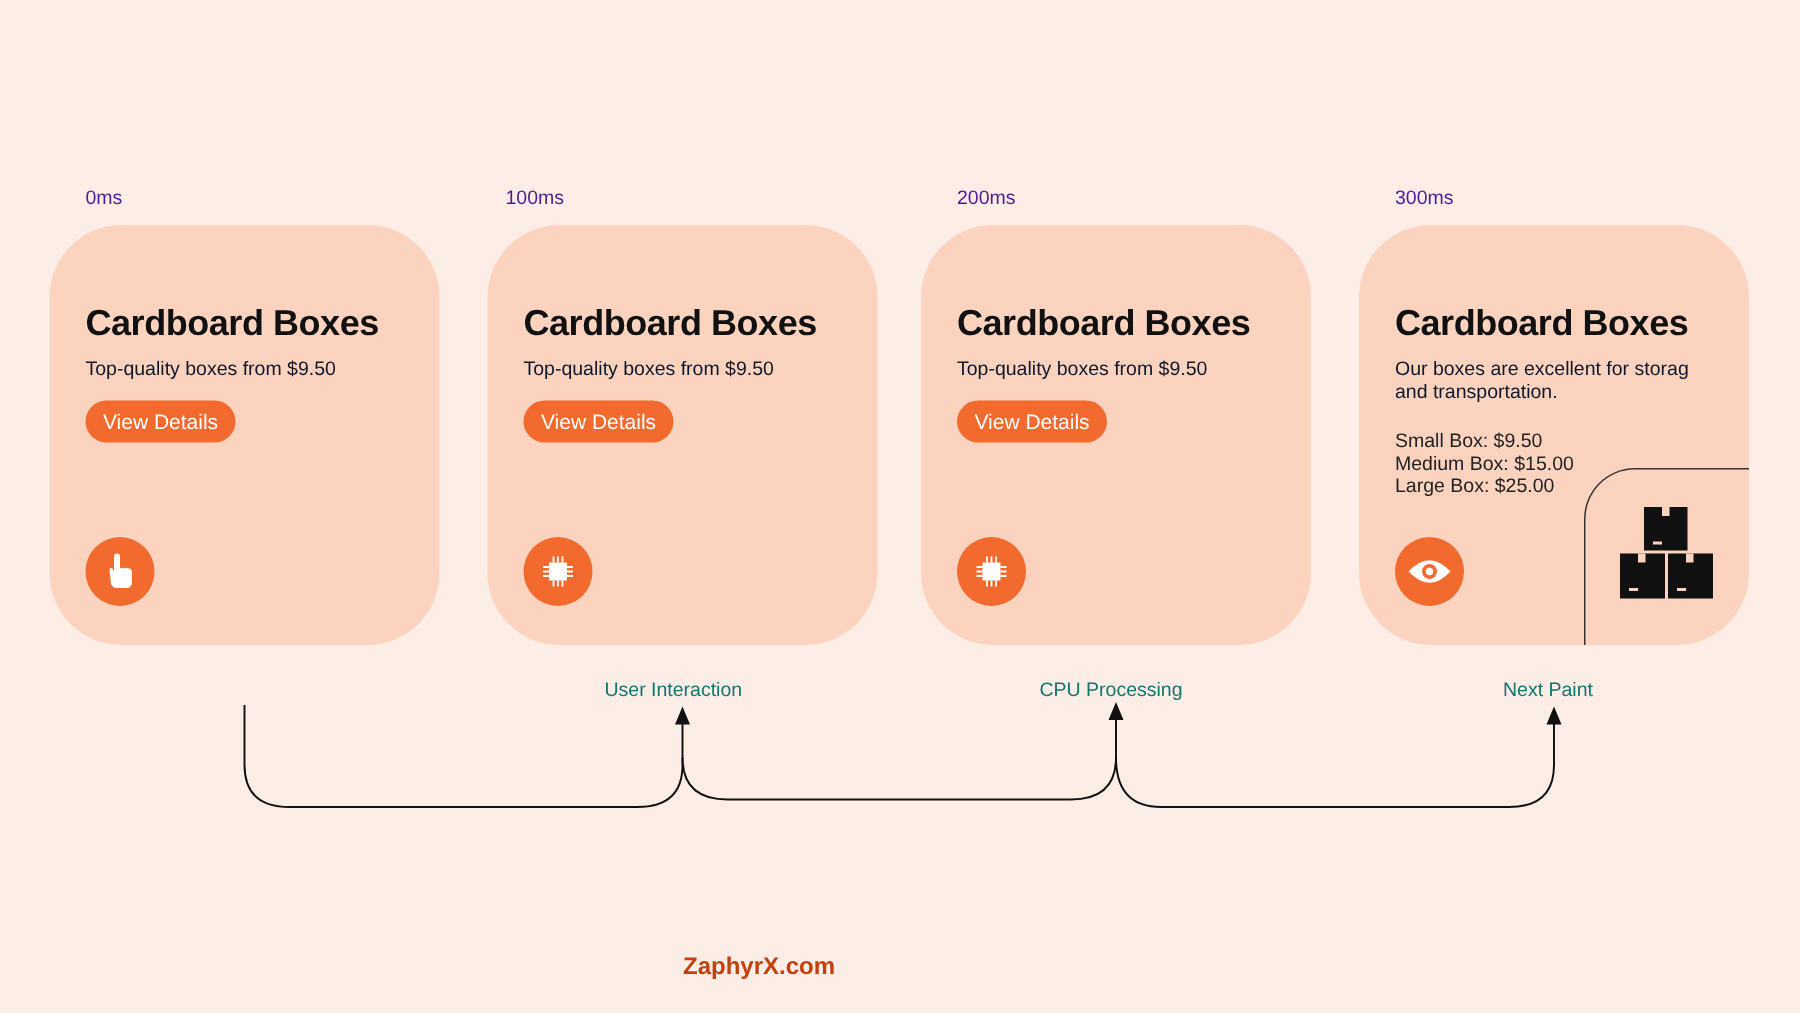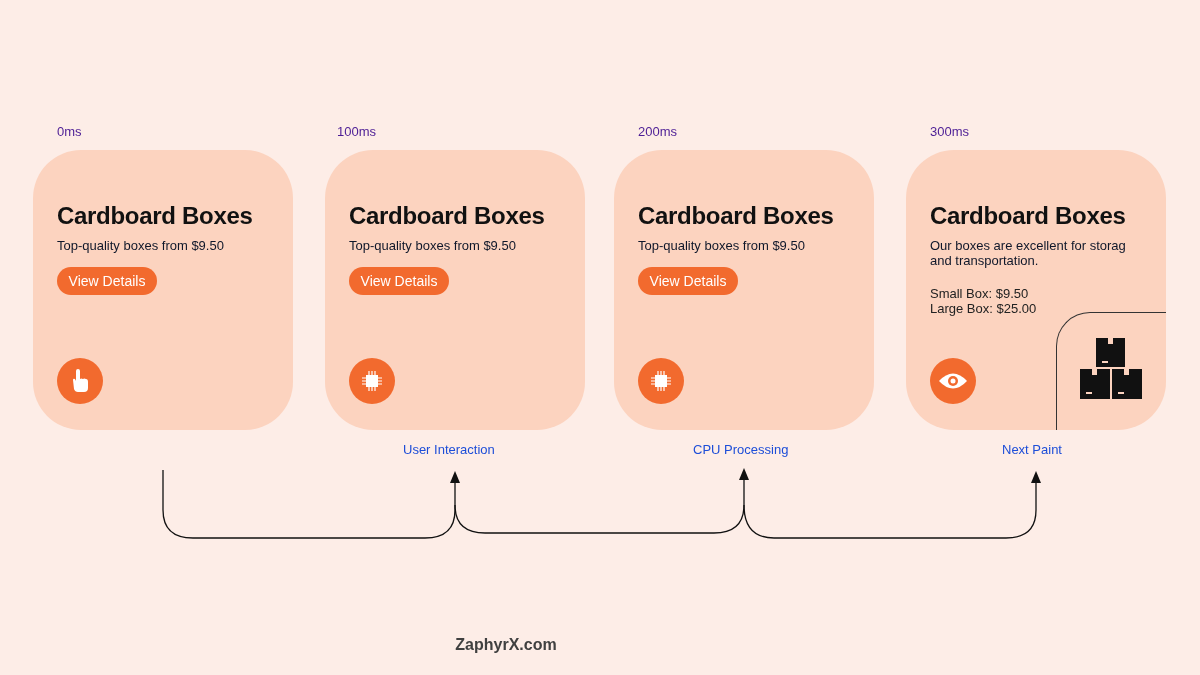--- a/index.html
+++ b/index.html
@@ -6,22 +6,22 @@
   body{width:1200px;height:675px;background:#fdede7;position:relative;overflow:hidden;font-family:"Liberation Sans",sans-serif;color:#111;}
   .time{position:absolute;top:124px;font-size:13px;color:#4c1d95;}
   .card{position:absolute;top:150px;width:260px;height:280px;background:#fcd3bf;border-radius:48px;box-sizing:border-box;padding:52px 0 0 24px;overflow:hidden;}
   .card h2{margin:0;font-size:24px;font-weight:700;letter-spacing:-0.3px;color:#111;}
   .sub{margin-top:8px;font-size:13px;color:#0f172a;line-height:15px;}
   .btn{margin-top:14px;display:inline-block;width:100px;height:28px;line-height:28px;text-align:center;background:#f26a2e;color:#fff;border-radius:14px;font-size:14px;}
   .icon-circle{position:absolute;left:24px;bottom:26px;width:46px;height:46px;border-radius:50%;background:#f26a2e;display:flex;align-items:center;justify-content:center;}
   .prices{margin-top:18px;font-size:13px;line-height:15px;color:#222;}
   .panel{position:absolute;left:150px;top:162px;width:160px;height:160px;border-left:1px solid #333;border-top:1px solid #333;border-top-left-radius:34px;}
   .boxes{position:absolute;left:174px;top:188px;}
-  .lbl{position:absolute;top:442px;font-size:13px;color:#1d4ed8;}
-  .footer{position:absolute;top:636px;left:0;width:1012px;text-align:center;font-size:16px;font-weight:700;color:#404040;}
+  .lbl{position:absolute;top:452px;font-size:13px;color:#0f766e;}
+  .footer{position:absolute;top:636px;left:0;width:1012px;text-align:center;font-size:16px;font-weight:700;color:#c2410c;}
   svg.flow{position:absolute;left:0;top:0;}
 </style>
 </head>
 <body>
 
 <div class="time" style="left:57px">0ms</div>
 <div class="card" style="left:33px">
   <h2>Cardboard Boxes</h2>
   <div class="sub">Top-quality boxes from $9.50</div>
   <div class="btn">View Details</div>
@@ -84,20 +84,21 @@
       </svg>
   </div>
 </div>
 
 <div class="time" style="left:930px">300ms</div>
 <div class="card" style="left:906px">
   <h2>Cardboard Boxes</h2>
   <div class="sub" style="width:220px">Our boxes are excellent for storag and transportation.</div>
   <div class="prices">
     <div>Small Box: $9.50</div>
+    <div>Medium Box: $15.00</div>
     <div>Large Box: $25.00</div>
   </div>
   <div class="panel"></div>
   <svg class="boxes" width="62" height="62" viewBox="0 0 62 62">
     <rect x="16" y="0" width="29" height="29" fill="#111"></rect>
       <rect x="28" y="0" width="5" height="6" fill="#fcd3bf"></rect>
       <rect x="22" y="23" width="6" height="2" fill="#fcd3bf"></rect>
     <rect x="0" y="31" width="30" height="30" fill="#111"></rect>
       <rect x="12" y="31" width="5" height="6" fill="#fcd3bf"></rect>
       <rect x="6" y="54" width="6" height="2" fill="#fcd3bf"></rect>

